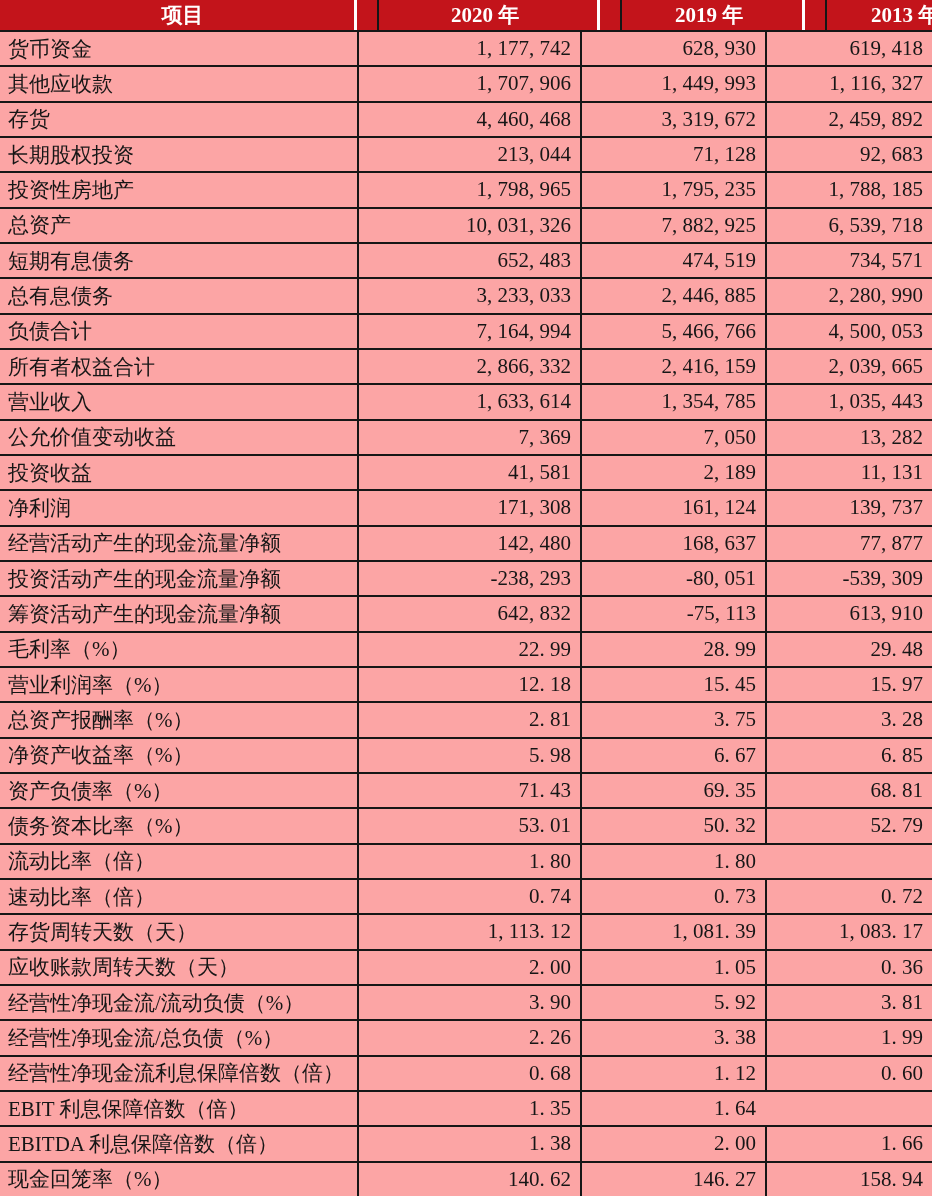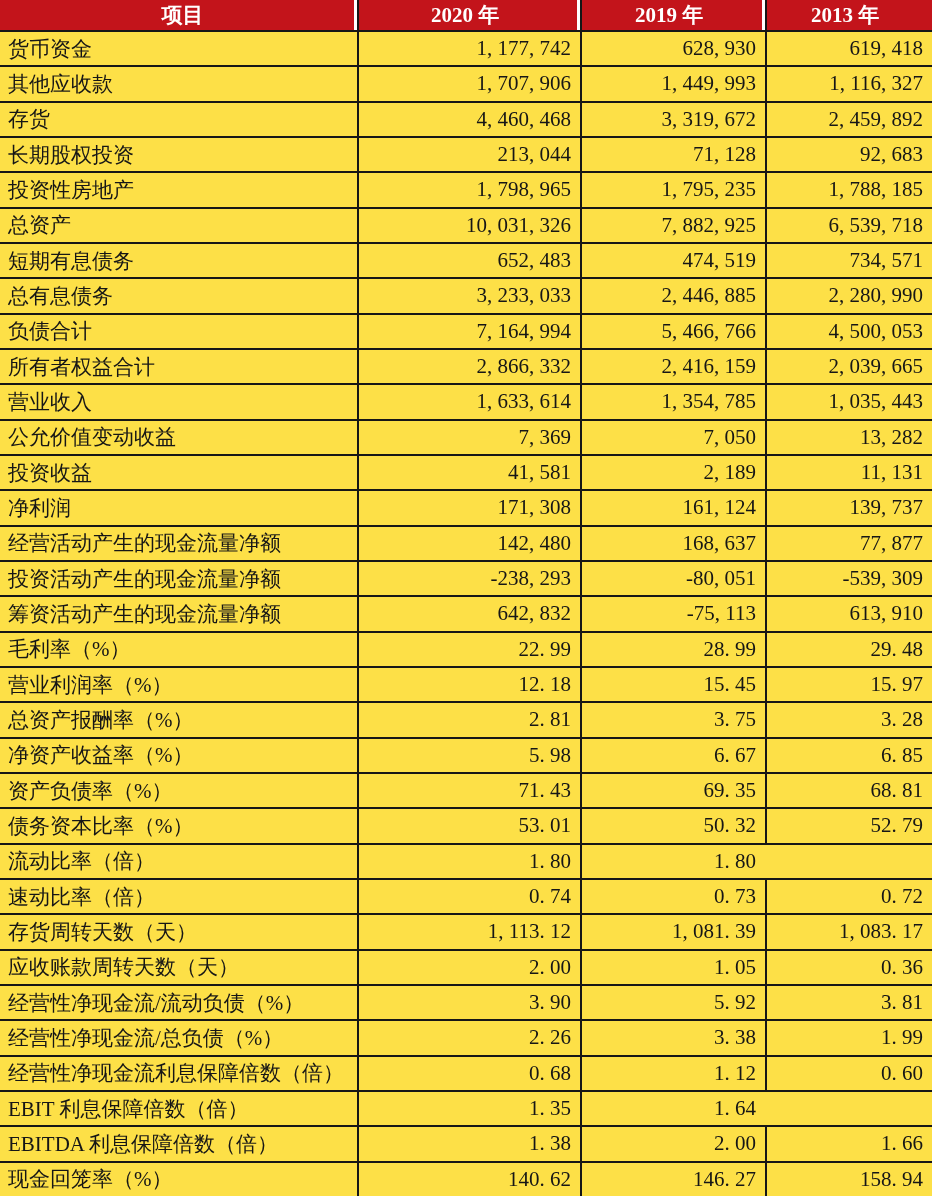--- a/index.html
+++ b/index.html
@@ -26,33 +26,34 @@
     grid-template-columns: 357px 223px 185px 167px;
     box-sizing: border-box;
     min-height: 0;
   }
   .header-row {
     height: 30px;
     background: #c3141b;
     color: #ffffff;
     font-weight: bold;
     font-size: 21px;
+    gap: 20px;
   }
   .header-row .cell {
     justify-content: center;
     background: #c3141b;
   }
   .header-row .cell:not(:last-child) {
     box-shadow: inset -3px 0 0 #ffffff; 
   }
   .data-row {
     flex: 1 1 0;
     border-top: 2px solid #161616;
     font-size: 21px;
-    background: #fde047;
+    background: #fca5a5;
   }
   .data-row:first-of-type {
     border-top: 3px solid #161616;
   }
   .cell {
     display: flex;
     align-items: center;
     box-sizing: border-box;
     overflow: hidden;
     white-space: nowrap;

